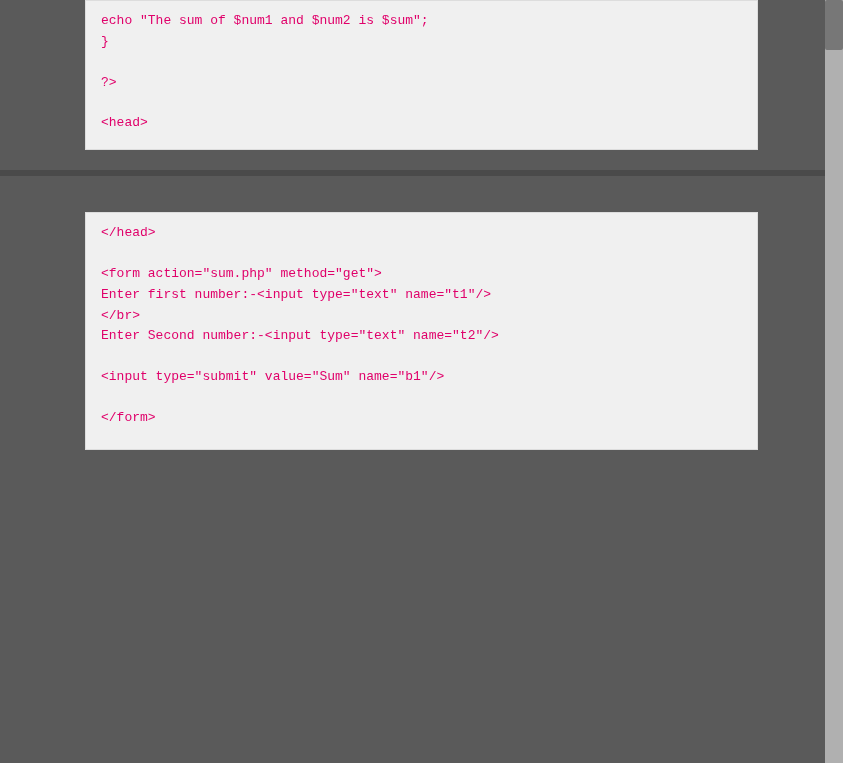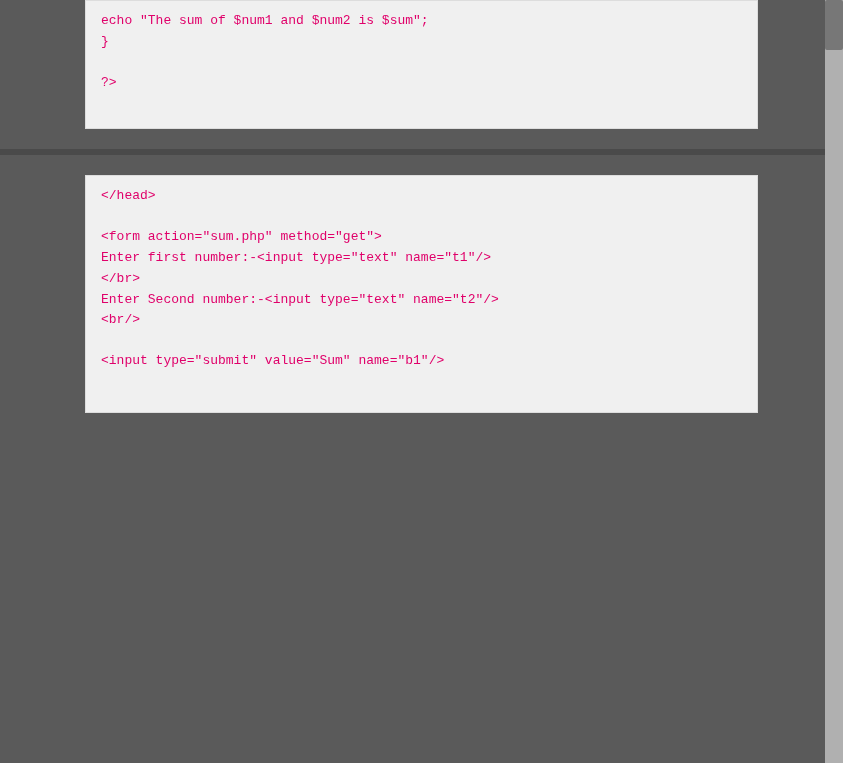--- a/index.html
+++ b/index.html
@@ -33,21 +33,21 @@
       width: 100%;
     }
 
     .section-bottom {
       background-color: #5a5a5a;
       padding: 20px 0 20px 0;
     }
 
     .code-block-bottom {
       background-color: #f0f0f0;
-      margin: 0 85px 0 85px;
+      margin: 16px 85px 0 85px;
       padding: 10px 15px 20px 15px;
       border: 1px solid #ddd;
     }
 
     .code-line {
       color: #e0006a;
       font-size: 13px;
       line-height: 1.6;
       white-space: pre;
       font-family: 'Courier New', Courier, monospace;
@@ -69,37 +69,38 @@
 
 <div class="page-wrapper">
 
   <div class="section-top">
     <div class="code-block-top">
       <div class="code-line">echo "The sum of $num1 and $num2 is $sum";</div>
       <div class="code-line">}</div>
       <div class="code-line-empty"></div>
       <div class="code-line">?&gt;</div>
       <div class="code-line-empty"></div>
+      <div class="code-line">&lt;head&gt;</div>
     </div>
   </div>
 
   <div class="divider"></div>
 
   <div class="section-bottom">
     <div class="code-block-bottom">
       <div class="code-line">&lt;/head&gt;</div>
       <div class="code-line-empty"></div>
       <div class="code-line">&lt;form action="sum.php" method="get"&gt;</div>
       <div class="code-line">Enter first number:-&lt;input type="text" name="t1"/&gt;</div>
       <div class="code-line">&lt;/br&gt;</div>
       <div class="code-line">Enter Second number:-&lt;input type="text" name="t2"/&gt;</div>
-      <div class="code-line">&lt;br/&gt;</div>
       <div class="code-line-empty"></div>
       <div class="code-line">&lt;input type="submit" value="Sum" name="b1"/&gt;</div>
       <div class="code-line-empty"></div>
+      <div class="code-line">&lt;/form&gt;</div>
     </div>
   </div>
 
   <div style="position:absolute; right:0; top:0; width:18px; height:763px; background-color:#b0b0b0;">
     <div style="position:absolute; top:0; right:0; width:18px; height:50px; background-color:#777; border-radius:2px;"></div>
   </div>
 
 </div>
 
 </body></html>

